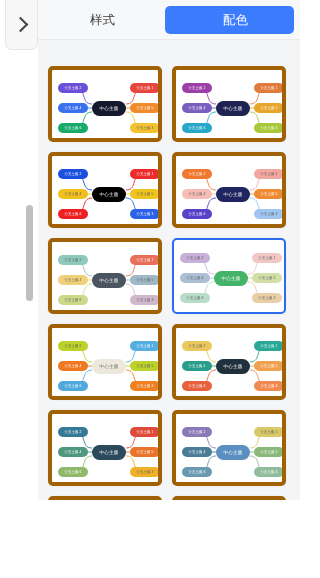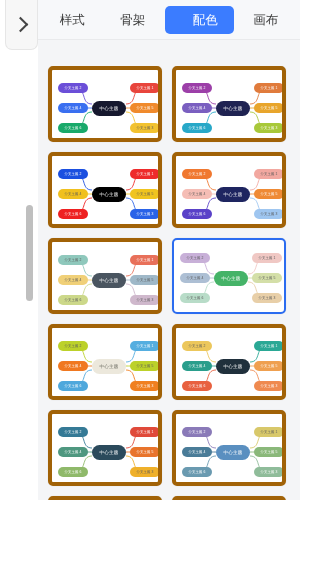--- a/index.html
+++ b/index.html
@@ -209,23 +209,21 @@
     </div>
     <div class="scrollbar-track">
       <div class="scrollbar-thumb"></div>
     </div>
   </div>
 
   <div class="panel">
 
     <div class="tabbar">
       <div class="tab">样式</div>
-      <div class="tab">骨架</div>
       <div class="tab active">配色</div>
-      <div class="tab">画布</div>
     </div>
 
 
     <div class="grid" id="theme-grid">
         <div class="card" style="background: rgb(255, 255, 255);">
           <div class="map">
             <svg width="114" height="76" viewBox="0 0 114 76">
               <path d="M 74 34 C 86 34, 78 18, 92 18" fill="none" stroke="#e8453c" stroke-width="0.9"></path>
               <path d="M 74 38 C 88 38, 84 38, 92 38" fill="none" stroke="#f08a2c" stroke-width="0.9"></path>
               <path d="M 74 42 C 86 42, 78 58, 92 58" fill="none" stroke="#f2c230" stroke-width="0.9"></path>

